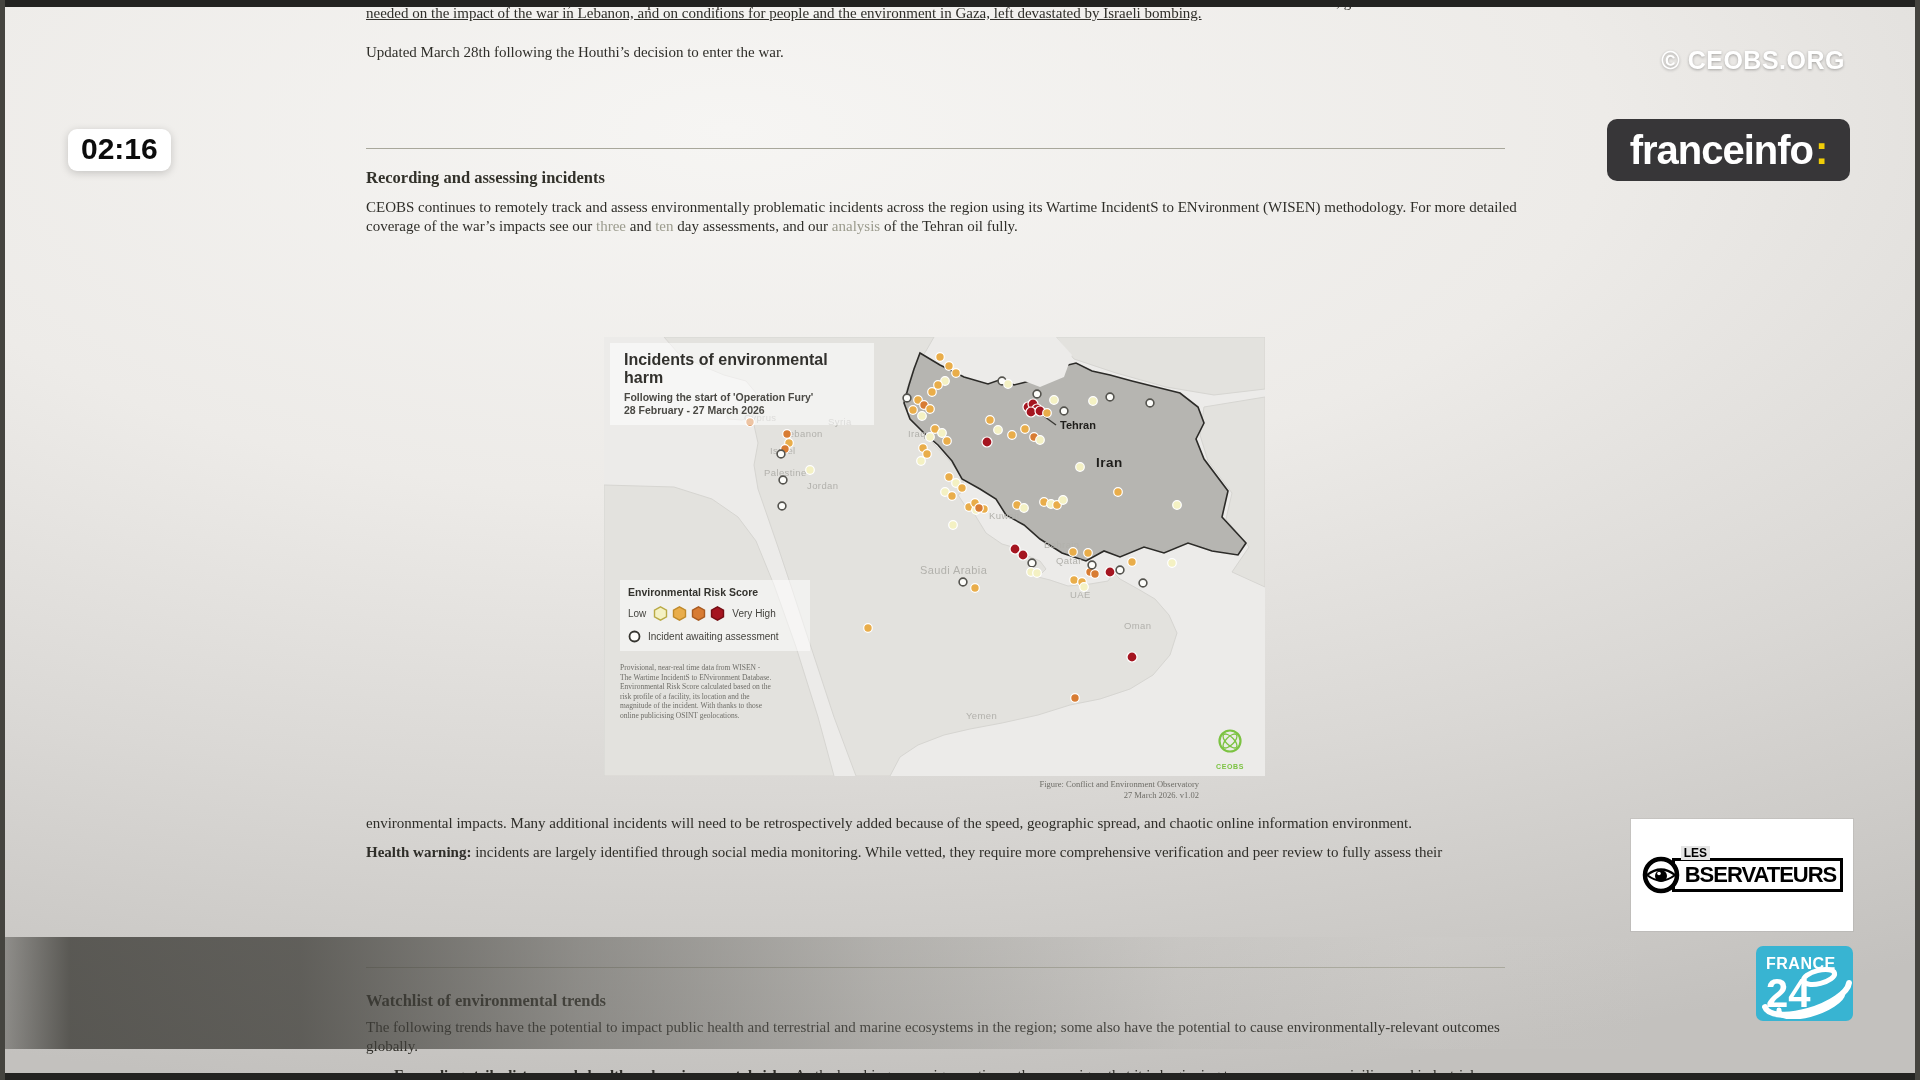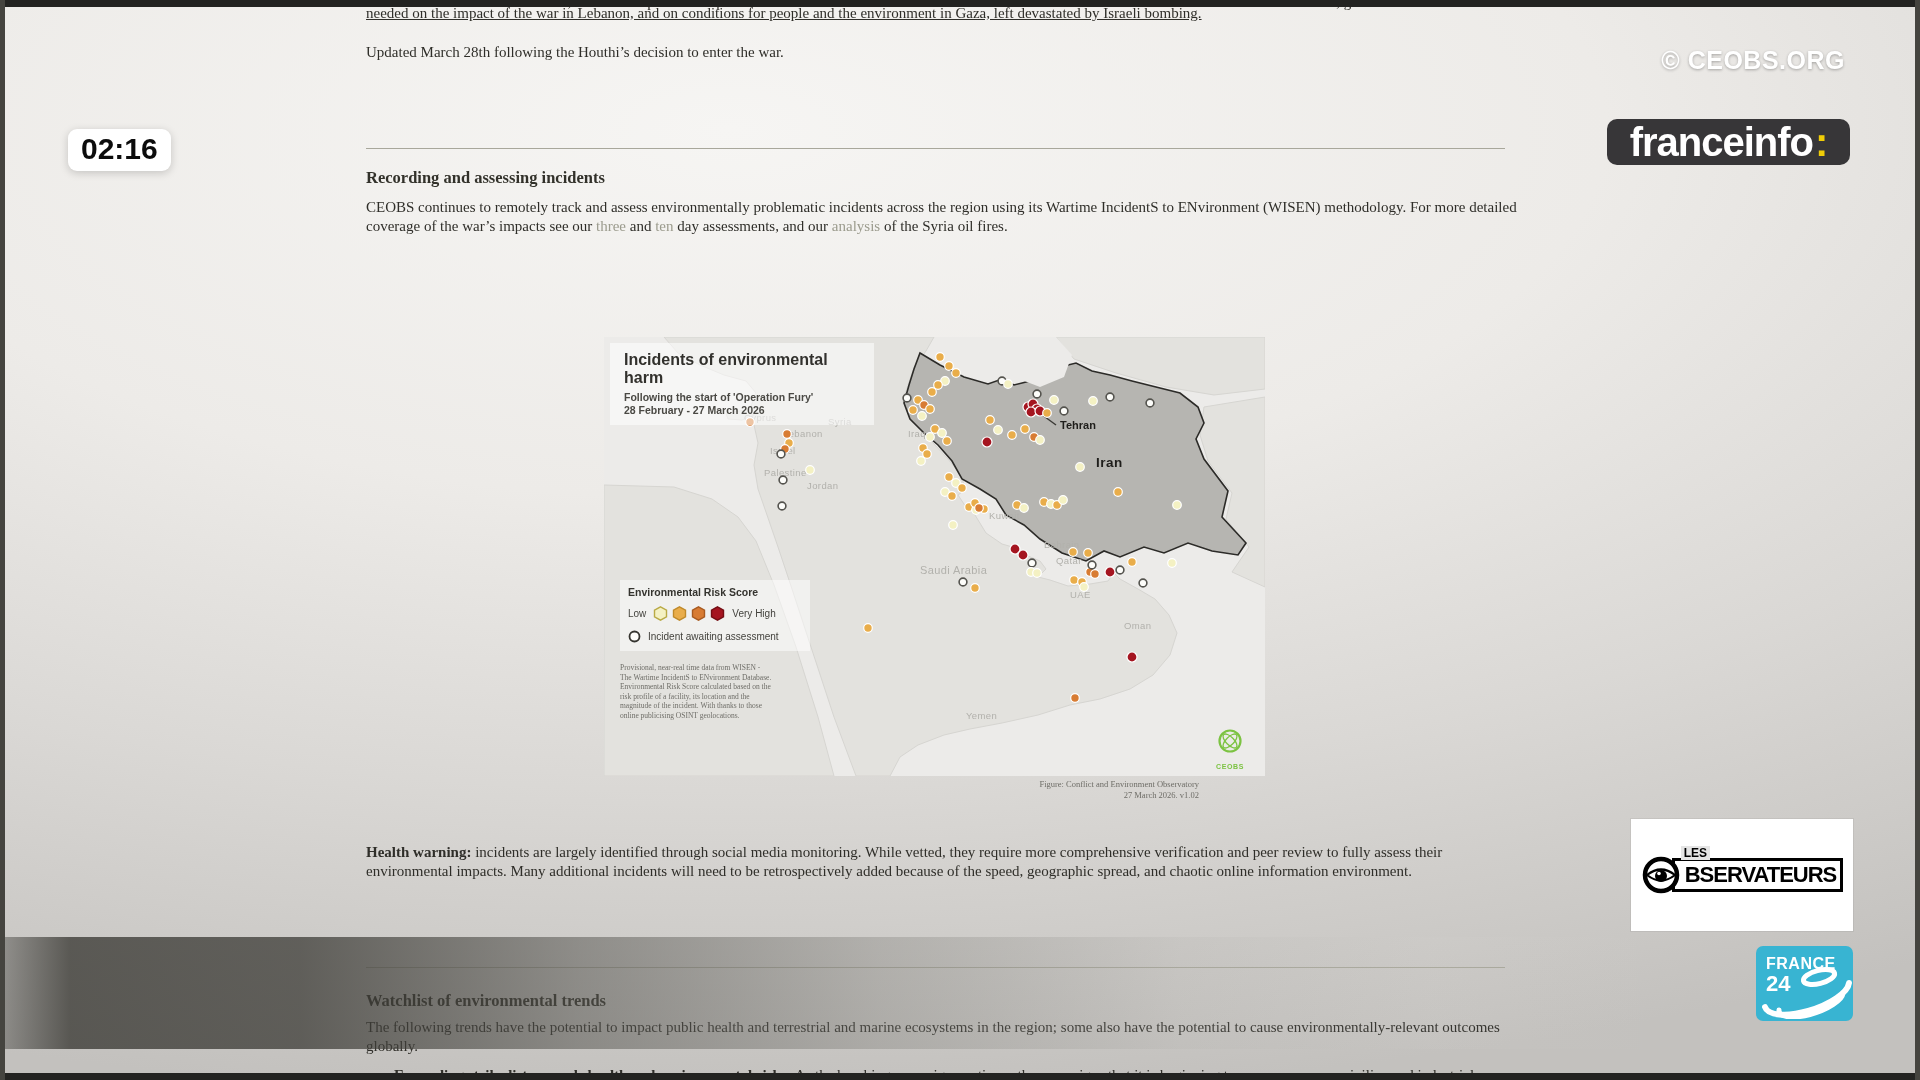--- a/index.html
+++ b/index.html
@@ -37,52 +37,52 @@
   .band{position:absolute;left:0;top:937px;width:1920px;height:112px;z-index:5;pointer-events:none;
     background:linear-gradient(90deg, rgba(92,91,87,0.50) 0px, rgba(58,57,52,0.78) 70px, rgba(58,57,52,0.74) 300px,
       rgba(84,83,78,0.52) 580px, rgba(122,121,116,0.34) 880px, rgba(172,171,167,0.16) 1180px,
       rgba(225,224,220,0.05) 1430px, rgba(255,255,255,0) 1680px);}
   
   .timer{position:absolute;left:68px;top:129px;background:#ffffff;border-radius:9px;padding:3px 13px 5px 13px;
     font-family:"Liberation Sans",sans-serif;font-weight:700;font-size:30px;color:#0c0c0c;z-index:10;
     box-shadow:0 2px 8px rgba(0,0,0,0.18);}
   .watermark{position:absolute;right:75px;top:46px;font-family:"Liberation Sans",sans-serif;font-weight:700;
     font-size:25px;color:#ffffff;letter-spacing:0.5px;z-index:10;text-shadow:0 1px 3px rgba(0,0,0,0.30);}
-  .fi-logo{position:absolute;right:70px;top:119px;width:243px;height:46px;background:#373638;border-radius:10px;
+  .fi-logo{position:absolute;right:70px;top:119px;width:243px;height:62px;background:#373638;border-radius:10px;
     display:flex;align-items:center;justify-content:center;z-index:10;font-family:"Liberation Sans",sans-serif;
     font-weight:700;font-size:40px;letter-spacing:-1px;}
   .fi-logo .t{color:#ffffff;} .fi-logo .c{margin-left:2px;}
   .obs-box{position:absolute;left:1631px;top:819px;width:222px;height:112px;background:#ffffff;z-index:10;
     display:flex;align-items:center;justify-content:center;box-shadow:0 0 0 1px rgba(0,0,0,0.05);}
   .obs-logo{display:flex;align-items:center;font-family:"Liberation Sans",sans-serif;color:#000;}
   .obs-eye{z-index:2;margin-right:-9px;display:block;}
   .obs-text{position:relative;border:3px solid #000;padding:1px 4px 1px 10px;font-weight:700;font-size:22px;letter-spacing:-1px;}
   .obs-les{position:absolute;top:-15px;left:6px;font-size:12px;font-weight:700;letter-spacing:0;background:#e5e5e5;padding:0 3px;}
   .f24{position:absolute;left:1756px;top:946px;width:97px;height:75px;border-radius:7px;z-index:10;overflow:hidden;
     font-family:"Liberation Sans",sans-serif;color:#fff;}
   .f24 .txt{position:absolute;left:10px;top:10px;line-height:1;}
   .f24 .l1{font-size:16px;font-weight:700;letter-spacing:0.5px;}
-  .f24 .l2{font-size:22px;font-weight:700;margin-top:1px;}
+  .f24 .l2{font-size:40px;font-weight:700;margin-top:1px;}
   .f24 svg{position:absolute;right:0px;bottom:2px;}
   .country-label{font-family:"Liberation Sans",sans-serif;}
 </style>
 </head>
 <body>
 
 <div class="stage">
 
   <div class="line" style="top:-7px;">It is vital that the future resources, technical expertise and political conviction for environmental assessment and remediation. As the affected countries are rebuilt, greater attention is also</div>
   <div class="line" style="top:4px;text-decoration:underline;">needed on the impact of the war in Lebanon, and on conditions for people and the environment in Gaza, left devastated by Israeli bombing.</div>
   <div class="line" style="top:43px;">Updated March 28th following the Houthi’s decision to enter the war.</div>
 
   <div class="h-rule" style="top:148px;"></div>
   <div class="sect-head" style="top:168px;">Recording and assessing incidents</div>
 
   <div class="line" style="top:198px;">CEOBS continues to remotely track and assess environmentally problematic incidents across the region using its Wartime IncidentS to ENvironment (WISEN) methodology. For more detailed</div>
-  <div class="line" style="top:217px;"><span>coverage of the war’s impacts see our </span><a class="fakelink">three</a><span> and </span><a class="fakelink">ten</a><span> day assessments, and our </span><a class="fakelink">analysis</a><span> of the Syria oil fires.</span></div>
+  <div class="line" style="top:217px;"><span>coverage of the war’s impacts see our </span><a class="fakelink">three</a><span> and </span><a class="fakelink">ten</a><span> day assessments, and our </span><a class="fakelink">analysis</a><span> of the Tehran oil fully.</span></div>
 
   <div class="map-fig">
     <svg class="basemap" width="661" height="439" viewBox="0 0 661 439">
       <rect x="0" y="0" width="661" height="439" fill="#ecebe9"></rect>
 
       <path fill="#e3e2de" stroke="#d6d5d1" stroke-width="1" d="M60,0 L330,0 L322,14 L310,30 L304,48 L299,64 L305,80 L318,94 L330,107 L344,122 L356,137 L362,152 L354,158 L362,170 L371,178 L382,196 L398,207 L412,211 L424,219 L436,224 L442,232 L434,240 L446,243 L464,249 L486,247 L504,244 L510,236 L516,242 L534,252 L551,262 L565,278 L573,296 L566,318 L549,338 L526,352 L496,362 L466,368 L434,378 L398,386 L366,392 L340,398 L314,408 L296,420 L286,439 L252,439 L230,380 L207,310 L188,252 L174,210 L163,178 L154,152 L150,128 L154,106 L150,88 L146,72 L152,56 L142,44 L120,38 L96,28 L74,16 Z"></path>
 
       <path fill="#e3e2de" stroke="#d6d5d1" stroke-width="1" d="M0,148 L70,150 L108,162 L134,180 L152,204 L170,248 L192,310 L214,380 L230,439 L0,439 Z"></path>
 
       <path fill="#e3e2de" stroke="#d6d5d1" stroke-width="1" d="M122,76 L142,73 L150,78 L138,83 L124,82 Z"></path>
@@ -255,21 +255,21 @@
       <svg width="32" height="30" viewBox="0 0 32 30">
         <circle cx="16" cy="12" r="10.5" fill="none" stroke="#7cc342" stroke-width="2.2"></circle>
         <ellipse cx="16" cy="12" rx="9" ry="4" fill="none" stroke="#7cc342" stroke-width="1.3" transform="rotate(45 16 12)"></ellipse>
         <ellipse cx="16" cy="12" rx="9" ry="4" fill="none" stroke="#7cc342" stroke-width="1.3" transform="rotate(-45 16 12)"></ellipse>
       </svg>
       <div style="font-family:'Liberation Sans',sans-serif;font-weight:700;font-size:7px;color:#7cc342;letter-spacing:0.6px;">CEOBS</div>
     </div>
   </div>
 
   <div class="line" style="top:843px;"><b>Health warning:</b><span> incidents are largely identified through social media monitoring. While vetted, they require more comprehensive verification and peer review to fully assess their</span></div>
-  <div class="line" style="top:862px;">environmental impacts. Many additional incidents will need to be retrospectively added because of the speed, geographic spread, and chaotic online information environment.</div>
+  <div class="line" style="top:814px;">environmental impacts. Many additional incidents will need to be retrospectively added because of the speed, geographic spread, and chaotic online information environment.</div>
 
   <div class="h-rule" style="top:967px;"></div>
   <div class="sect-head" style="top:991px;">Watchlist of environmental trends</div>
   <div class="line" style="top:1018px;">The following trends have the potential to impact public health and terrestrial and marine ecosystems in the region; some also have the potential to cause environmentally-relevant outcomes</div>
   <div class="line" style="top:1037px;">globally.</div>
   <div class="line" style="top:1066px;left:376px;"><span class="bullet-dot">•</span><b>Expanding strike list expands health and environmental risks:</b><span> As the bombing campaign continues there are signs that it is beginning to encompass more civilian and industrial</span></div>
 
   <div class="band"></div>
 
   <div class="timer">02:16</div>

